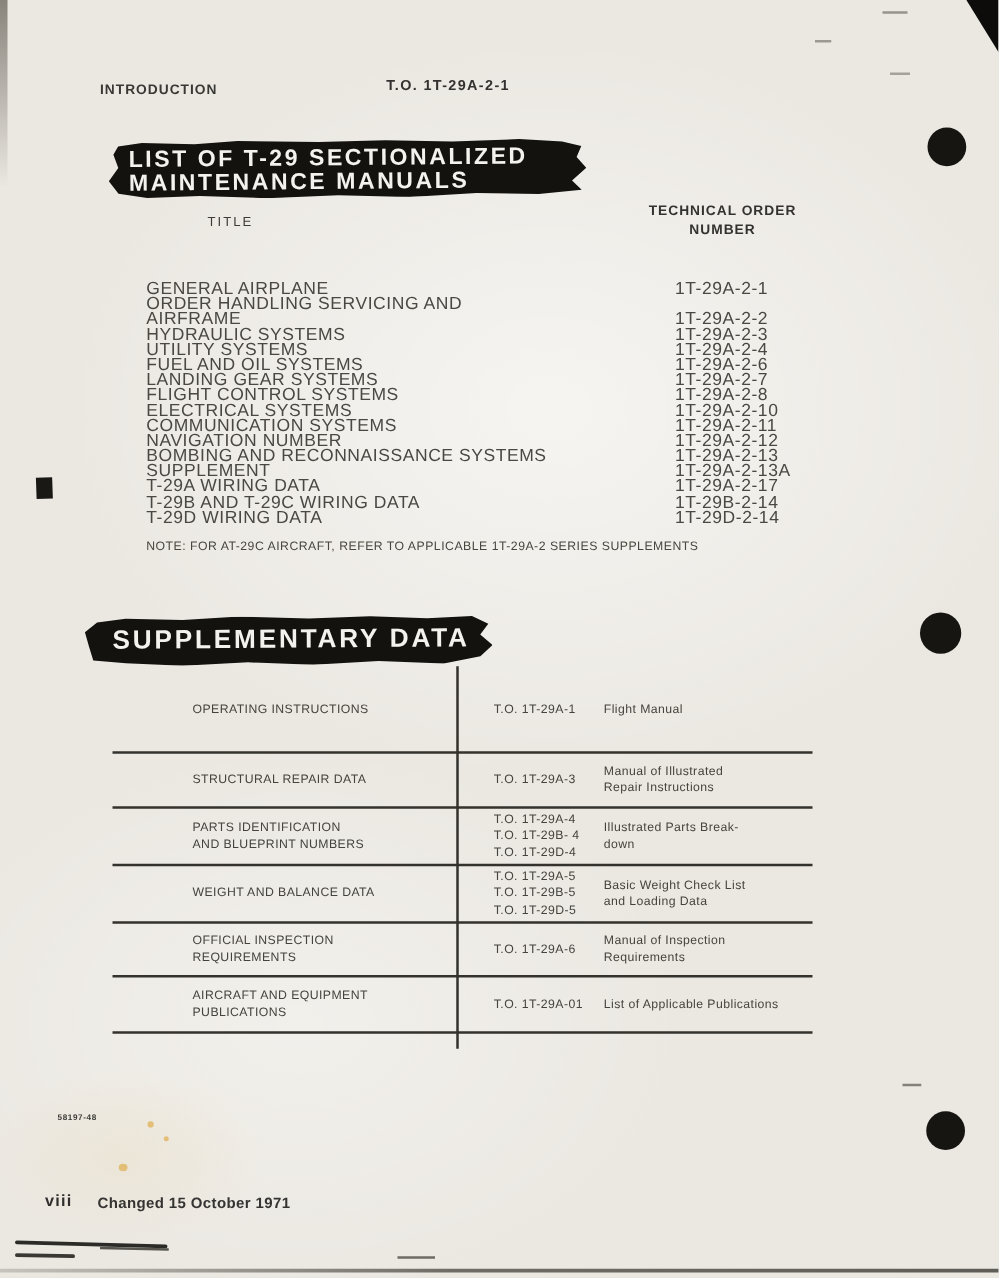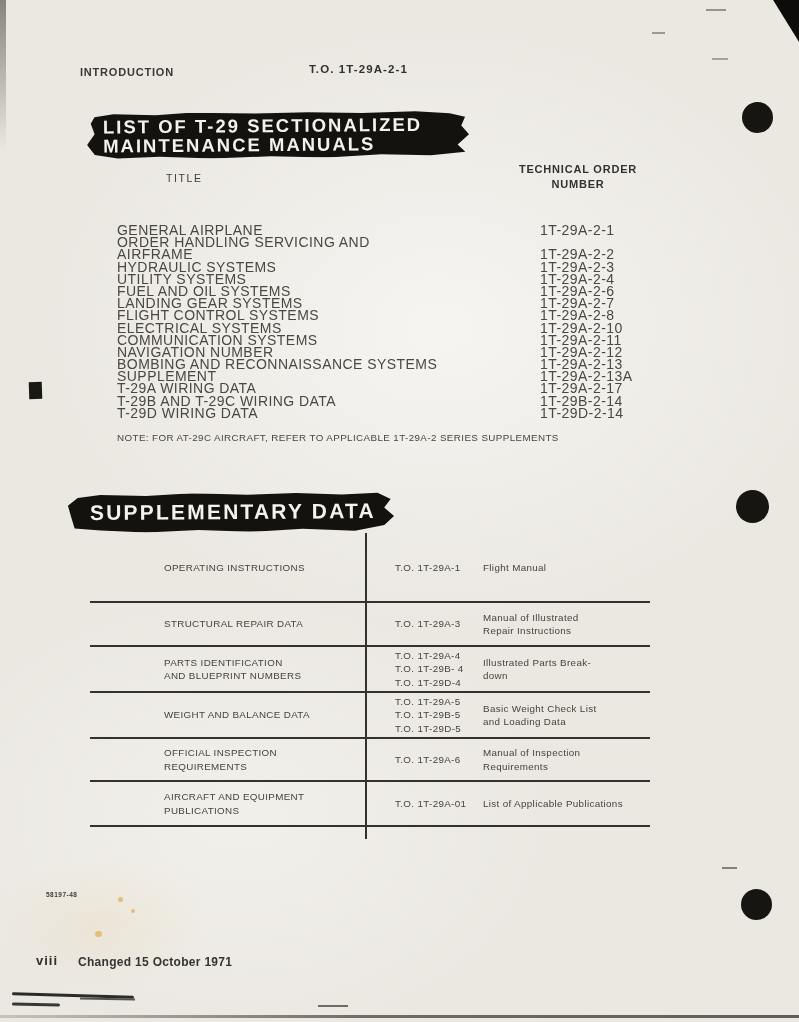--- a/index.html
+++ b/index.html
@@ -39,21 +39,21 @@
   .m-row{position:relative;height:12.2px;}
   .m-title,.m-num{position:absolute;top:0;white-space:nowrap;font-size:14px;
     letter-spacing:.45px;color:#4a4842;}
   .m-num{left:423px;}
   .note{position:absolute;left:117px;top:432px;font-size:9.8px;letter-spacing:.4px;color:#48463f;}
   
   .stable{position:absolute;left:90px;top:535px;width:560px;}
   .t-row{position:relative;border-bottom:2px solid #34322c;}
   .t-cell{position:absolute;top:0;bottom:0;display:flex;flex-direction:column;
     justify-content:center;}
-  .c-title{left:74px;width:212px;}
+  .c-title{left:64px;width:212px;}
   .c-ord{left:305px;width:86px;}
   .c-desc{left:393px;width:167px;}
   .t-line{font-size:9.8px;line-height:13.5px;letter-spacing:.35px;color:#45433d;white-space:nowrap;}
   .vline{position:absolute;left:365px;top:533px;width:2px;height:306px;background:#34322c;}
   
   .stamp{position:absolute;left:46px;top:891px;font-size:6.5px;letter-spacing:.5px;
     color:#3b3a36;font-weight:700;}
   .page-num{position:absolute;left:36px;top:953px;font-size:13px;font-weight:700;
     letter-spacing:1px;color:#2f2e2c;}
   .change-note{position:absolute;left:78px;top:955px;font-size:12px;font-weight:700;

